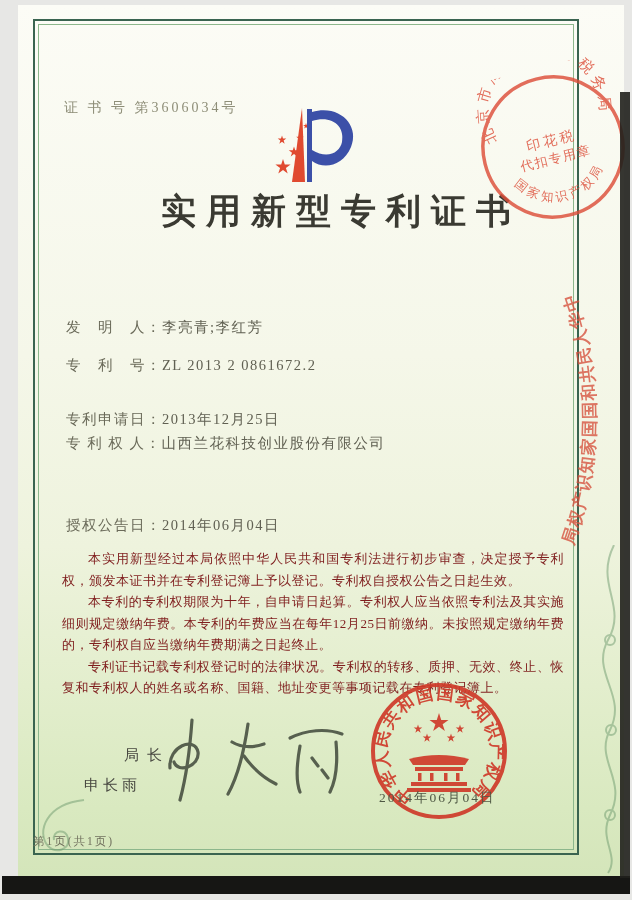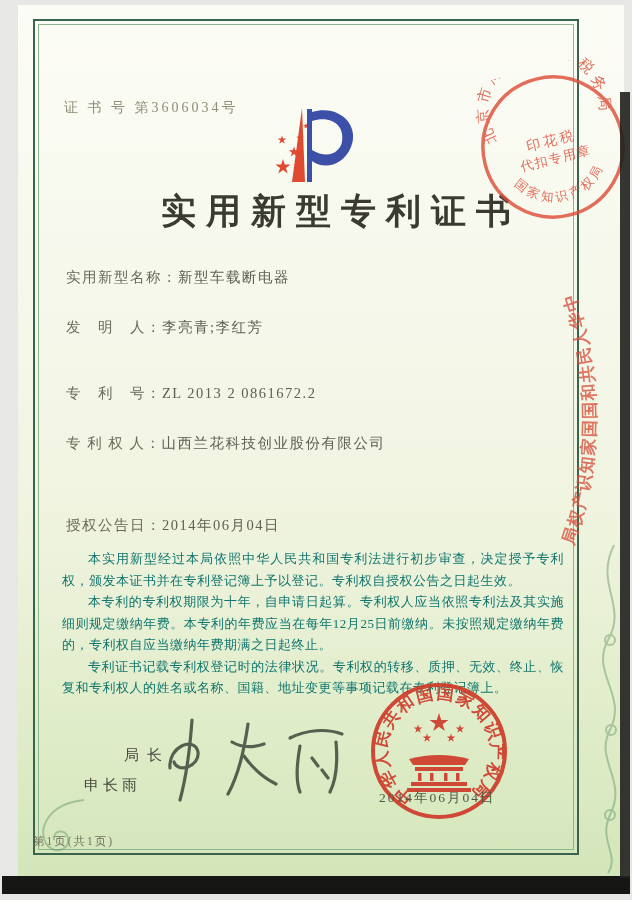--- a/index.html
+++ b/index.html
@@ -9,24 +9,24 @@
          background:linear-gradient(to bottom,#fcfcf6 0%,#f5f7e9 40%,#eef3dd 62%,#e3eecd 78%,#d9e9c0 92%,#d4e5ba 100%);}
   .shadow-bottom{position:absolute;left:2px;top:876px;width:628px;height:18px;background:#161614;}
   .shadow-right{position:absolute;left:620px;top:92px;width:10px;height:786px;background:#20201c;opacity:.9;}
   .frame{position:absolute;left:33px;top:19px;width:546px;height:836px;
          border:2.5px solid #3a6450;box-sizing:border-box;}
   .frame-in{position:absolute;left:3px;top:3px;right:3px;bottom:3px;border:1px solid #8cb78c;}
   .certno{position:absolute;left:64px;top:99px;font-size:14px;color:#8e8e78;letter-spacing:3px;}
   .title{position:absolute;left:33px;top:188px;width:606px;text-align:center;
          font-size:35px;font-weight:700;color:#3a3a32;letter-spacing:10px;text-indent:10px;}
   .field{position:absolute;left:66px;font-size:14.5px;color:#606052;letter-spacing:1.5px;white-space:nowrap;}
-  .f0{top:268px}.f1{top:318px}.f2{top:384px}.f3{top:410px}.f4{top:434px}.f5{top:516px}
+  .f0{top:268px}.f1{top:318px}.f2{top:356px}.f3{top:410px}.f4{top:434px}.f5{top:516px}
   .field .lab{color:#6a6a59;}
   .body{position:absolute;left:62px;top:548px;width:502px;}
-  .body p{margin:0;font-size:13px;line-height:21.5px;color:#0f766e;text-align:justify;
+  .body p{margin:0;font-size:13px;line-height:21.5px;color:#7f1d1d;text-align:justify;
           text-indent:2em;letter-spacing:.5px;}
   .dir-title{position:absolute;left:84px;top:746px;font-size:15px;color:#474740;letter-spacing:8px;margin-left:40px;}
   .dir-name{position:absolute;left:84px;top:776px;font-size:15px;color:#474740;letter-spacing:4px;}
   .sig{position:absolute;left:140px;top:708px;}
   .seal{position:absolute;left:355px;top:667px;opacity:.92;}
   .seal-date{position:absolute;left:379px;top:789px;font-size:13.5px;color:#4f5844;letter-spacing:2px;}
   .footer{position:absolute;left:33px;top:834px;width:546px;
           font-size:11.5px;color:#71715e;letter-spacing:2px;}
   .tax{position:absolute;left:473px;top:67px;opacity:.82;transform:rotate(-14deg);}
   .sidearc{position:absolute;left:500px;top:258px;opacity:.78;}
@@ -61,28 +61,28 @@
       <polygon points="64,8 67,82 54,82"></polygon>
     </g>
     <g fill="#3c50a8">
       <polygon points="69,9 74,9 74,82 69,82"></polygon>
       <path d="M 74,12 C 102,4 122,26 113,47 C 105,66 86,70 74,61 L 74,50 C 90,60 102,52 104,42 C 107,26 94,15 74,21 Z"></path>
     </g>
   </svg>
 
   <div class="title">实用新型专利证书</div>
 
-  <div class="field f0">
-    <span class="lab">实用新型名称：</span><span>新型车载断电器</span>
-  </div>
   <div class="field f1">
     <span class="lab">发　明　人：</span><span>李亮青;李红芳</span>
   </div>
   <div class="field f2">
     <span class="lab">专　利　号：</span><span>ZL 2013 2 0861672.2</span>
+  </div>
+  <div class="field f3">
+    <span class="lab">专利申请日：</span><span>2013年12月25日</span>
   </div>
   <div class="field f4">
     <span class="lab">专 利 权 人：</span><span>山西兰花科技创业股份有限公司</span>
   </div>
   <div class="field f5">
     <span class="lab">授权公告日：</span><span>2014年06月04日</span>
   </div>
 
   <div class="body">
     <p>本实用新型经过本局依照中华人民共和国专利法进行初步审查，决定授予专利权，颁发本证书并在专利登记簿上予以登记。专利权自授权公告之日起生效。</p>

